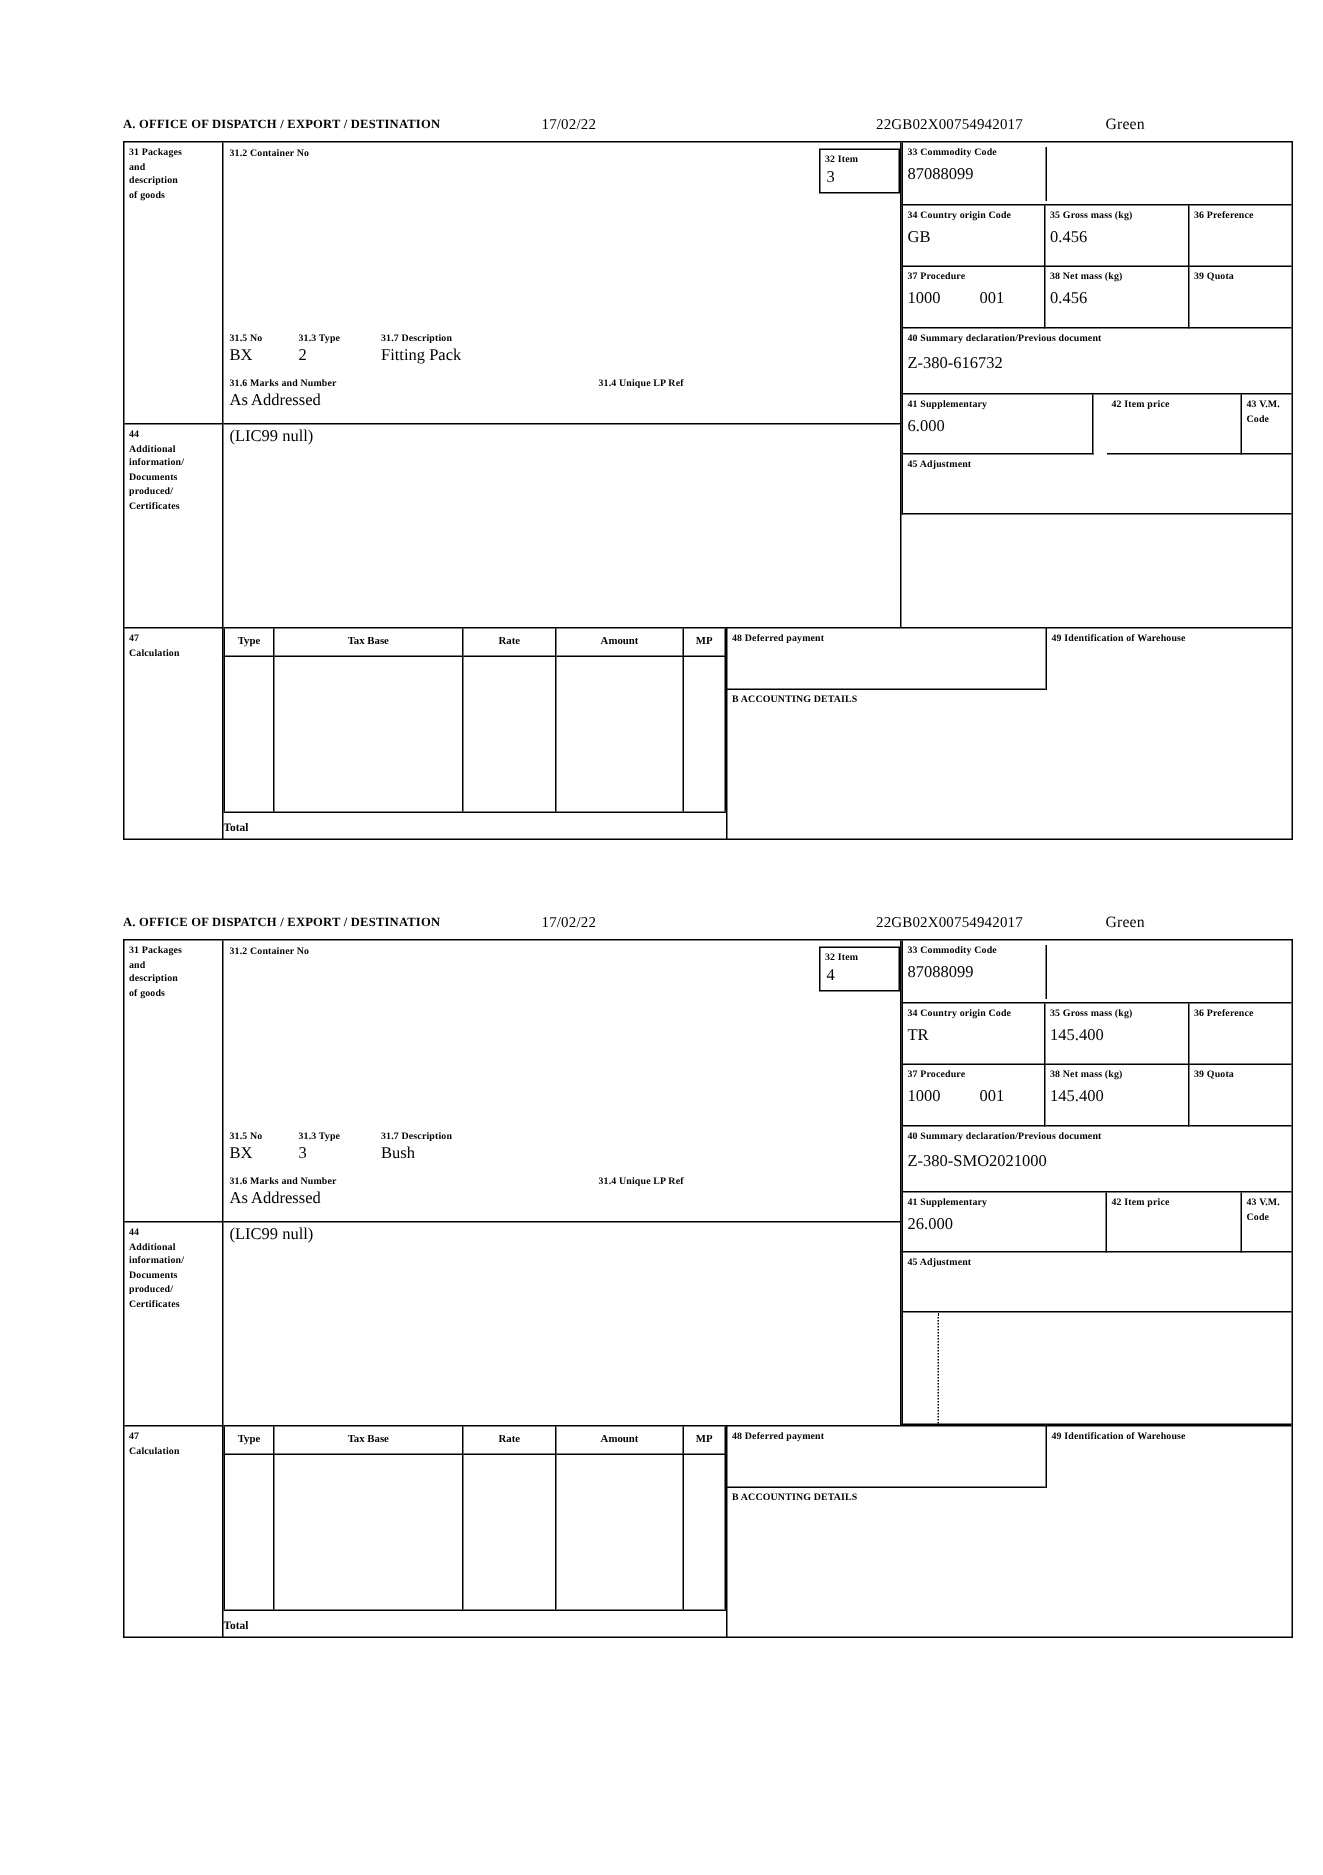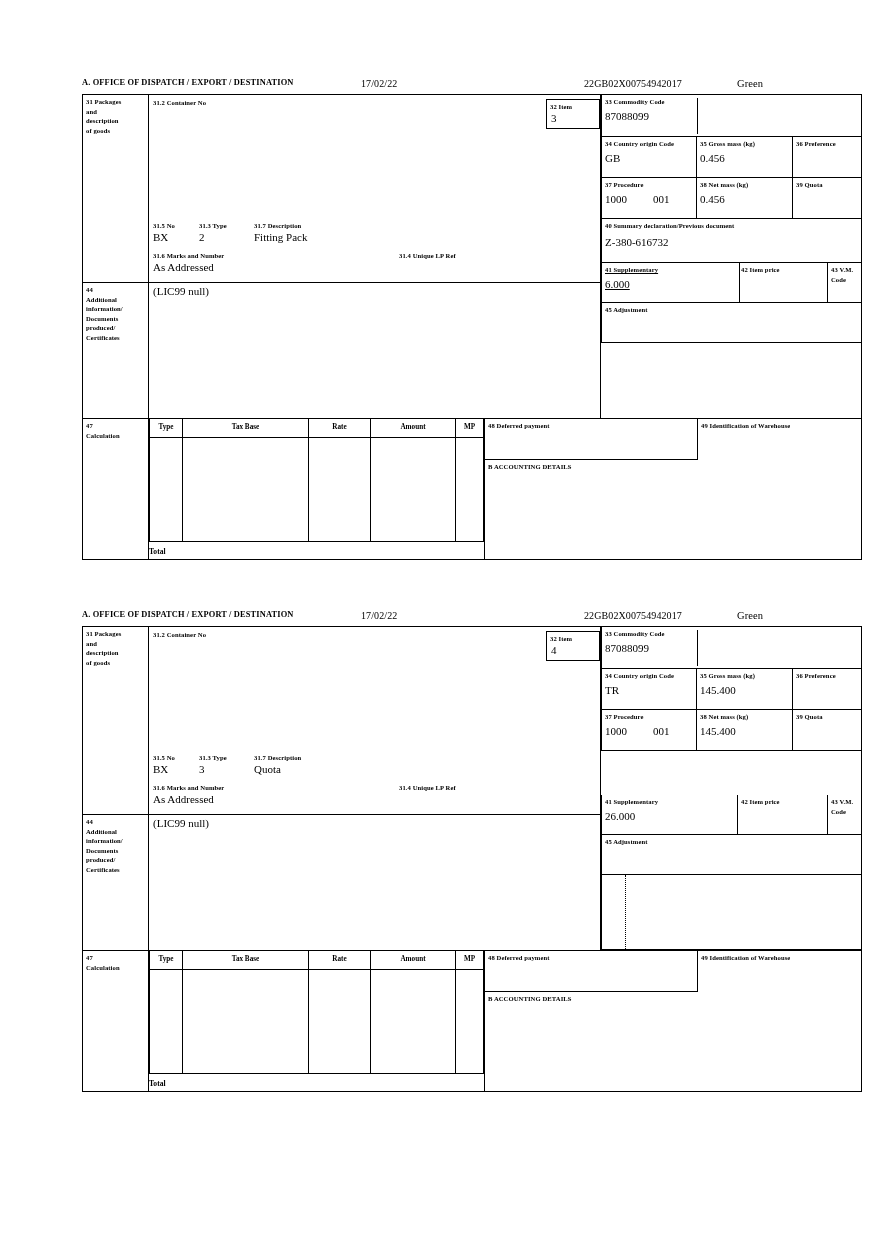--- a/index.html
+++ b/index.html
@@ -245,21 +245,21 @@
       <div class="cell bb pad" style="left:710px;top:83px;width:68px;height:41px;">
         <div class="lbl">39 Quota</div>
         <div class="val" style="margin-top:3px;"></div>
       </div>
 
       <div class="cell bl bb pad" style="left:518px;top:124px;width:260px;height:44px;">
         <div class="lbl">40 Summary declaration/Previous document</div>
         <div class="val" style="margin-top:5px;">Z-380-616732</div>
       </div>
 
-      <div class="cell bl bb br pad" style="left:518px;top:168px;width:139px;height:40px;text-decoration:underline;">
+      <div class="cell bl bb br pad" style="left:518px;top:168px;width:128px;height:40px;">
         <div class="lbl">41 Supplementary</div>
         <div class="val" style="margin-top:3px;">6.000</div>
       </div>
       <div class="cell bb br pad" style="left:655px;top:168px;width:90px;height:40px;">
         <div class="lbl">42 Item price</div>
         <div class="val" style="margin-top:3px;"></div>
       </div>
       <div class="cell bb pad" style="left:745px;top:168px;width:33px;height:40px;">
         <div class="lbl">43 V.M. Code</div>
         <div class="val" style="margin-top:3px;"></div>
@@ -334,21 +334,21 @@
           <div class="lbl" style="padding:2px 0 0 3px;">32 Item</div>
           <div class="val" style="padding:0 0 0 4px;">4</div>
         </div>
 
         <div class="lbl" style="position:absolute;left:4px;top:126px;">31.5 No</div>
         <div class="lbl" style="position:absolute;left:50px;top:126px;">31.3 Type</div>
         <div class="lbl" style="position:absolute;left:105px;top:126px;">31.7 Description</div>
 
         <div class="val" style="position:absolute;left:4px;top:136px;">BX</div>
         <div class="val" style="position:absolute;left:50px;top:136px;">3</div>
-        <div class="val" style="position:absolute;left:105px;top:136px;">Quota</div>
+        <div class="val" style="position:absolute;left:105px;top:136px;">Bush</div>
 
         <div class="lbl" style="position:absolute;left:4px;top:156px;">31.6 Marks and Number</div>
         <div class="lbl" style="position:absolute;left:250px;top:156px;">31.4 Unique LP Ref</div>
         <div class="val" style="position:absolute;left:4px;top:166px;">As Addressed</div>
         <div class="val" style="position:absolute;left:250px;top:166px;"></div>
       </div>
 
       <div class="cell leftcol-44 br pad">
         <div class="lbl">44</div>
         <div class="lbl">Additional</div>
@@ -390,20 +390,24 @@
       </div>
       <div class="cell bb br pad" style="left:614px;top:83px;width:96px;height:41px;">
         <div class="lbl">38 Net mass (kg)</div>
         <div class="val" style="margin-top:3px;">145.400</div>
       </div>
       <div class="cell bb pad" style="left:710px;top:83px;width:68px;height:41px;">
         <div class="lbl">39 Quota</div>
         <div class="val" style="margin-top:3px;"></div>
       </div>
 
+      <div class="cell bl bb pad" style="left:518px;top:124px;width:260px;height:44px;">
+        <div class="lbl">40 Summary declaration/Previous document</div>
+        <div class="val" style="margin-top:5px;">Z-380-SMO2021000</div>
+      </div>
 
       <div class="cell bl bb br pad" style="left:518px;top:168px;width:137px;height:40px;">
         <div class="lbl">41 Supplementary</div>
         <div class="val" style="margin-top:3px;">26.000</div>
       </div>
       <div class="cell bb br pad" style="left:655px;top:168px;width:90px;height:40px;">
         <div class="lbl">42 Item price</div>
         <div class="val" style="margin-top:3px;"></div>
       </div>
       <div class="cell bb pad" style="left:745px;top:168px;width:33px;height:40px;">

